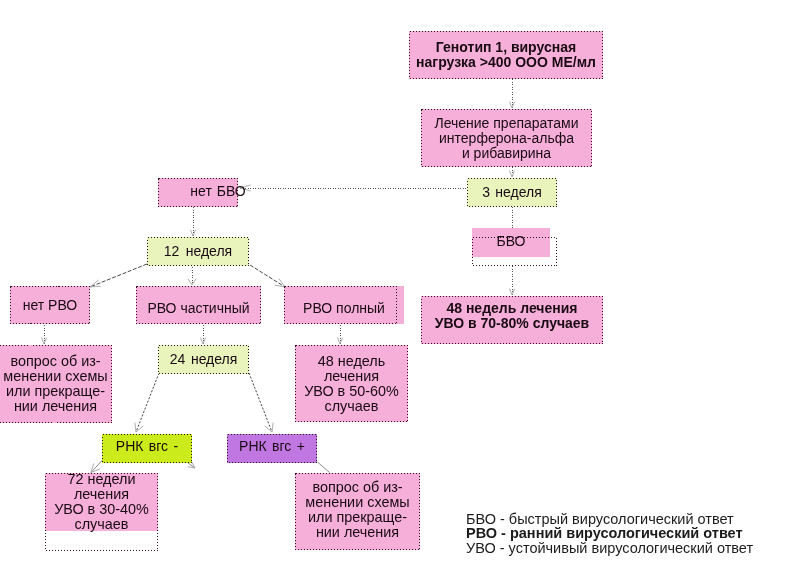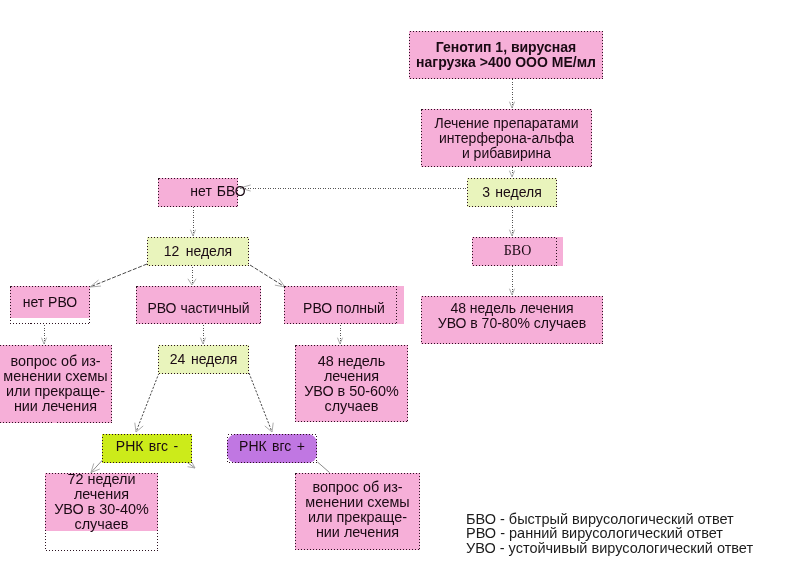--- a/index.html
+++ b/index.html
@@ -87,37 +87,37 @@
     </svg>
   <div id="nodes">
     <div class="node" style="left: 409px; top: 31px; width: 194px; height: 48px; background: rgb(246, 175, 216); font-size: 14px; font-weight: 700;">Генотип 1, вирусная
 нагрузка &gt;400 ООО МЕ/мл</div>
     <div class="node" style="left: 421px; top: 109px; width: 171px; height: 58px; background: rgb(246, 175, 216); font-size: 14px; font-weight: 400;">Лечение препаратами
 интерферона-альфа
 и рибавирина</div>
     <div class="node" style="left: 158px; top: 178px; width: 80px; height: 29px; background: rgb(246, 175, 216); font-size: 14px; font-weight: 400; word-spacing: 1px; padding-bottom: 3px; padding-left: 40px;">нет БВО</div>
     <div class="node" style="left: 467px; top: 178px; width: 90px; height: 29px; background: rgb(233, 244, 188); font-size: 14px; font-weight: 400; word-spacing: 1.5px;">3 неделя</div>
     <div class="node" style="left: 147px; top: 237px; width: 102px; height: 29px; background: rgb(233, 244, 188); font-size: 14px; font-weight: 400; word-spacing: 2.5px; text-align: center;">12 неделя</div>
-    <div class="node" style="left: 472px; top: 237px; width: 91px; height: 29px; background: rgb(246, 175, 216); font-size: 14px; font-weight: 400; padding-bottom: 2px; font-family: Liberation Serif, serif;">БВО</div>
-    <div class="node" style="left: 10px; top: 286px; width: 80px; height: 32px; background: rgb(246, 175, 216); font-size: 14px; font-weight: 400; ">нет РВО</div>
+    <div class="node" style="left: 472px; top: 228px; width: 78px; height: 29px; background: rgb(246, 175, 216); font-size: 14px; font-weight: 400; padding-bottom: 2px;">БВО</div>
+    <div class="node" style="left: 10px; top: 286px; width: 80px; height: 38px; background: rgb(246, 175, 216); font-size: 14px; font-weight: 400; ">нет РВО</div>
     <div class="node" style="left: 136px; top: 286px; width: 125px; height: 38px; background: rgb(246, 175, 216); font-size: 14px; font-weight: 400; padding-top: 7px;">РВО частичный</div>
     <div class="node" style="left: 284px; top: 286px; width: 120px; height: 38px; background: rgb(246, 175, 216); font-size: 14px; font-weight: 400; padding-top: 7px;">РВО полный</div>
-    <div class="node" style="left: 421px; top: 296px; width: 182px; height: 48px; background: rgb(246, 175, 216); font-size: 14px; font-weight: 400; padding-bottom: 9px;">48 недель лечения
+    <div class="node" style="left: 421px; top: 296px; width: 182px; height: 48px; background: rgb(246, 175, 216); font-size: 14px; font-weight: 700; padding-bottom: 9px;">48 недель лечения
 УВО в 70-80% случаев</div>
     <div class="node" style="left: -1px; top: 345px; width: 113px; height: 78px; background: rgb(246, 175, 216); font-size: 14.4px; font-weight: 400;">вопрос об из-
 менении схемы
 или прекраще-
 нии лечения</div>
     <div class="node" style="left: 158px; top: 345px; width: 91px; height: 29px; background: rgb(233, 244, 188); font-size: 14px; font-weight: 400; word-spacing: 1.8px;">24 неделя</div>
     <div class="node" style="left: 295px; top: 345px; width: 113px; height: 77px; background: rgb(246, 175, 216); font-size: 14.4px; font-weight: 400;">48 недель
 лечения
 УВО в 50-60%
 случаев</div>
     <div class="node" style="left: 102px; top: 434px; width: 90px; height: 29px; background: rgb(204, 235, 26); font-size: 14px; font-weight: 400; word-spacing: 1.5px; padding-bottom: 4px;">РНК вгс -</div>
-    <div class="node" style="left: 227px; top: 434px; width: 90px; height: 29px; background: rgb(192, 119, 226); font-size: 14px; font-weight: 400; word-spacing: 1.5px; padding-bottom: 4px; border-radius: 9px;">РНК вгс +</div>
+    <div class="node" style="left: 227px; top: 434px; width: 90px; height: 29px; background: rgb(192, 119, 226); font-size: 14px; font-weight: 400; word-spacing: 1.5px; padding-bottom: 4px;">РНК вгс +</div>
     <div class="node" style="left: 45px; top: 473px; width: 113px; height: 58px; background: rgb(246, 175, 216); font-size: 14.4px; font-weight: 400;">72 недели
 лечения
 УВО в 30-40%
 случаев</div>
     <div class="node" style="left: 295px; top: 473px; width: 125px; height: 77px; background: rgb(246, 175, 216); font-size: 14.4px; font-weight: 400; padding-bottom: 4px;">вопрос об из-
 менении схемы
 или прекраще-
 нии лечения</div>
   </div>
   <svg id="borders" viewBox="0 0 800 584">
@@ -134,16 +134,16 @@
       <rect x="-0.5" y="345.5" width="112" height="77" fill="none" stroke="#2b1220" stroke-width="1" stroke-dasharray="1 2" shape-rendering="crispEdges"></rect>
       <rect x="158.5" y="345.5" width="90" height="28" fill="none" stroke="#2b1220" stroke-width="1" stroke-dasharray="1 2" shape-rendering="crispEdges"></rect>
       <rect x="295.5" y="345.5" width="112" height="76" fill="none" stroke="#2b1220" stroke-width="1" stroke-dasharray="1 2" shape-rendering="crispEdges"></rect>
       <rect x="102.5" y="434.5" width="89" height="28" fill="none" stroke="#2b1220" stroke-width="1" stroke-dasharray="1 2" shape-rendering="crispEdges"></rect>
       <rect x="227.5" y="434.5" width="89" height="28" fill="none" stroke="#2b1220" stroke-width="1" stroke-dasharray="1 2" shape-rendering="crispEdges"></rect>
       <rect x="45.5" y="473.5" width="112" height="77" fill="none" stroke="#2b1220" stroke-width="1" stroke-dasharray="1 2" shape-rendering="crispEdges"></rect>
       <rect x="295.5" y="473.5" width="124" height="76" fill="none" stroke="#2b1220" stroke-width="1" stroke-dasharray="1 2" shape-rendering="crispEdges"></rect>
     </svg>
   <div id="legend">
     <div class="legend-line" style="left: 466px; top: 511.5px; font-size: 14.5px;">БВО - быстрый вирусологический ответ</div>
-    <div class="legend-line" style="left: 466px; top: 526.2px; font-size: 14.5px;">РВО - ранний вирусологический ответ</div>
+    <div class="legend-line" style="left: 466px; top: 526.2px; font-size: 14.5px; font-weight: bold;">РВО - ранний вирусологический ответ</div>
     <div class="legend-line" style="left: 466px; top: 541px; font-size: 14.5px;">УВО - устойчивый вирусологический ответ</div>
   </div>
 </div>
 
 </body></html>

